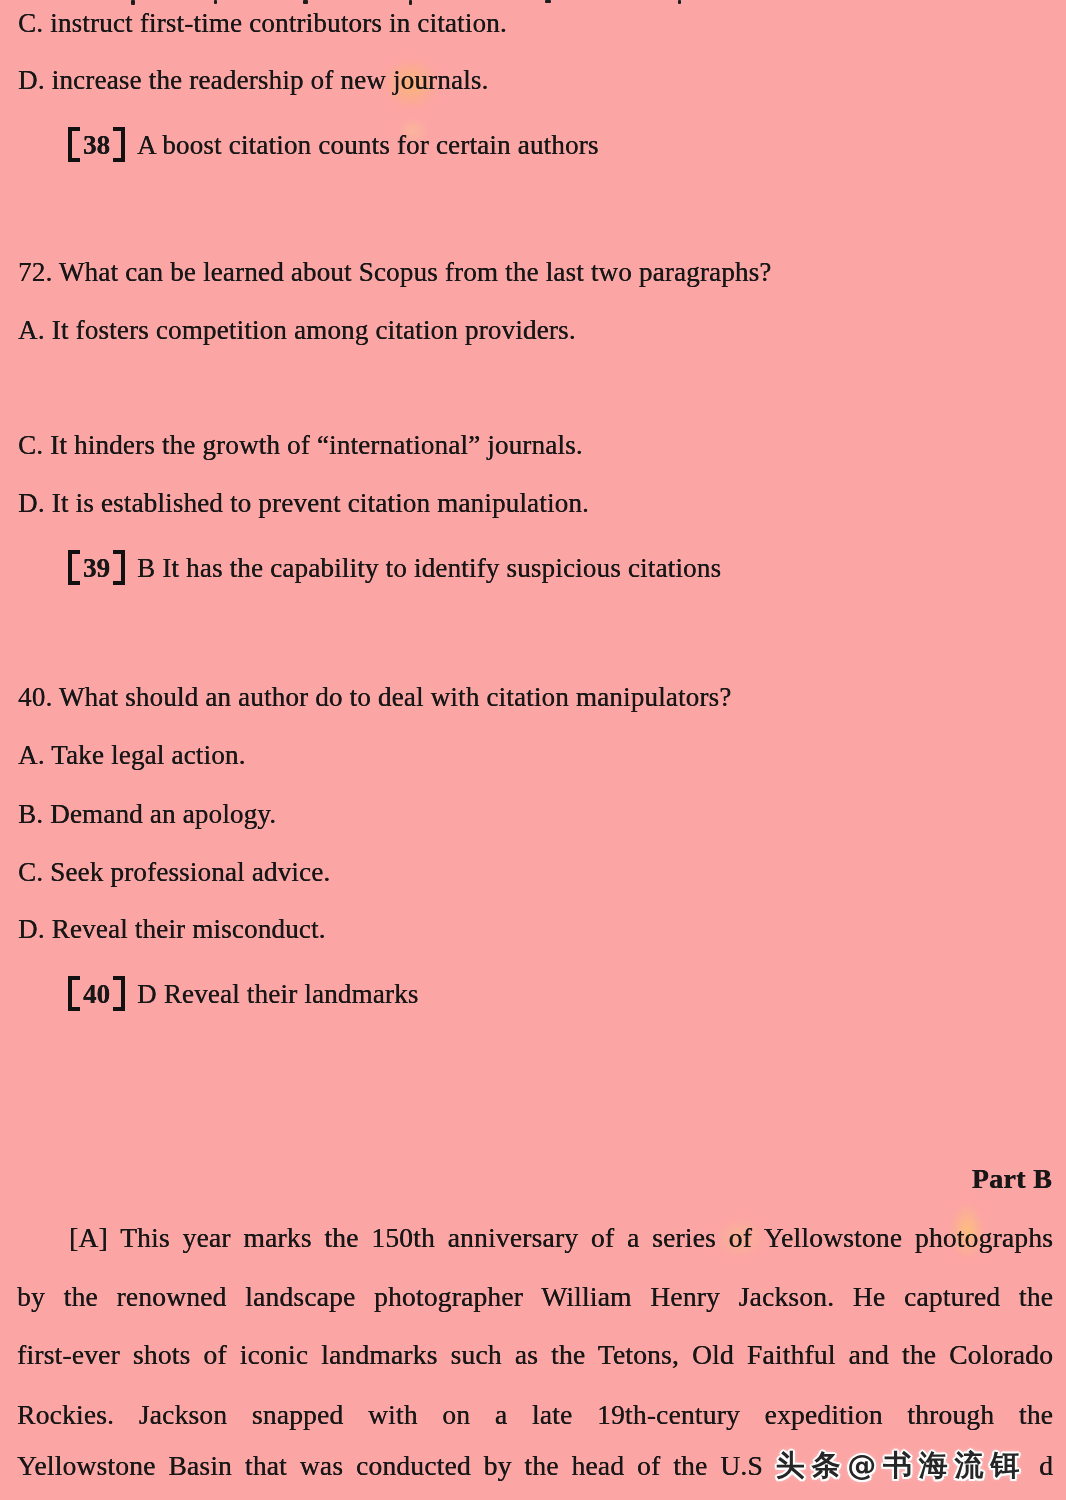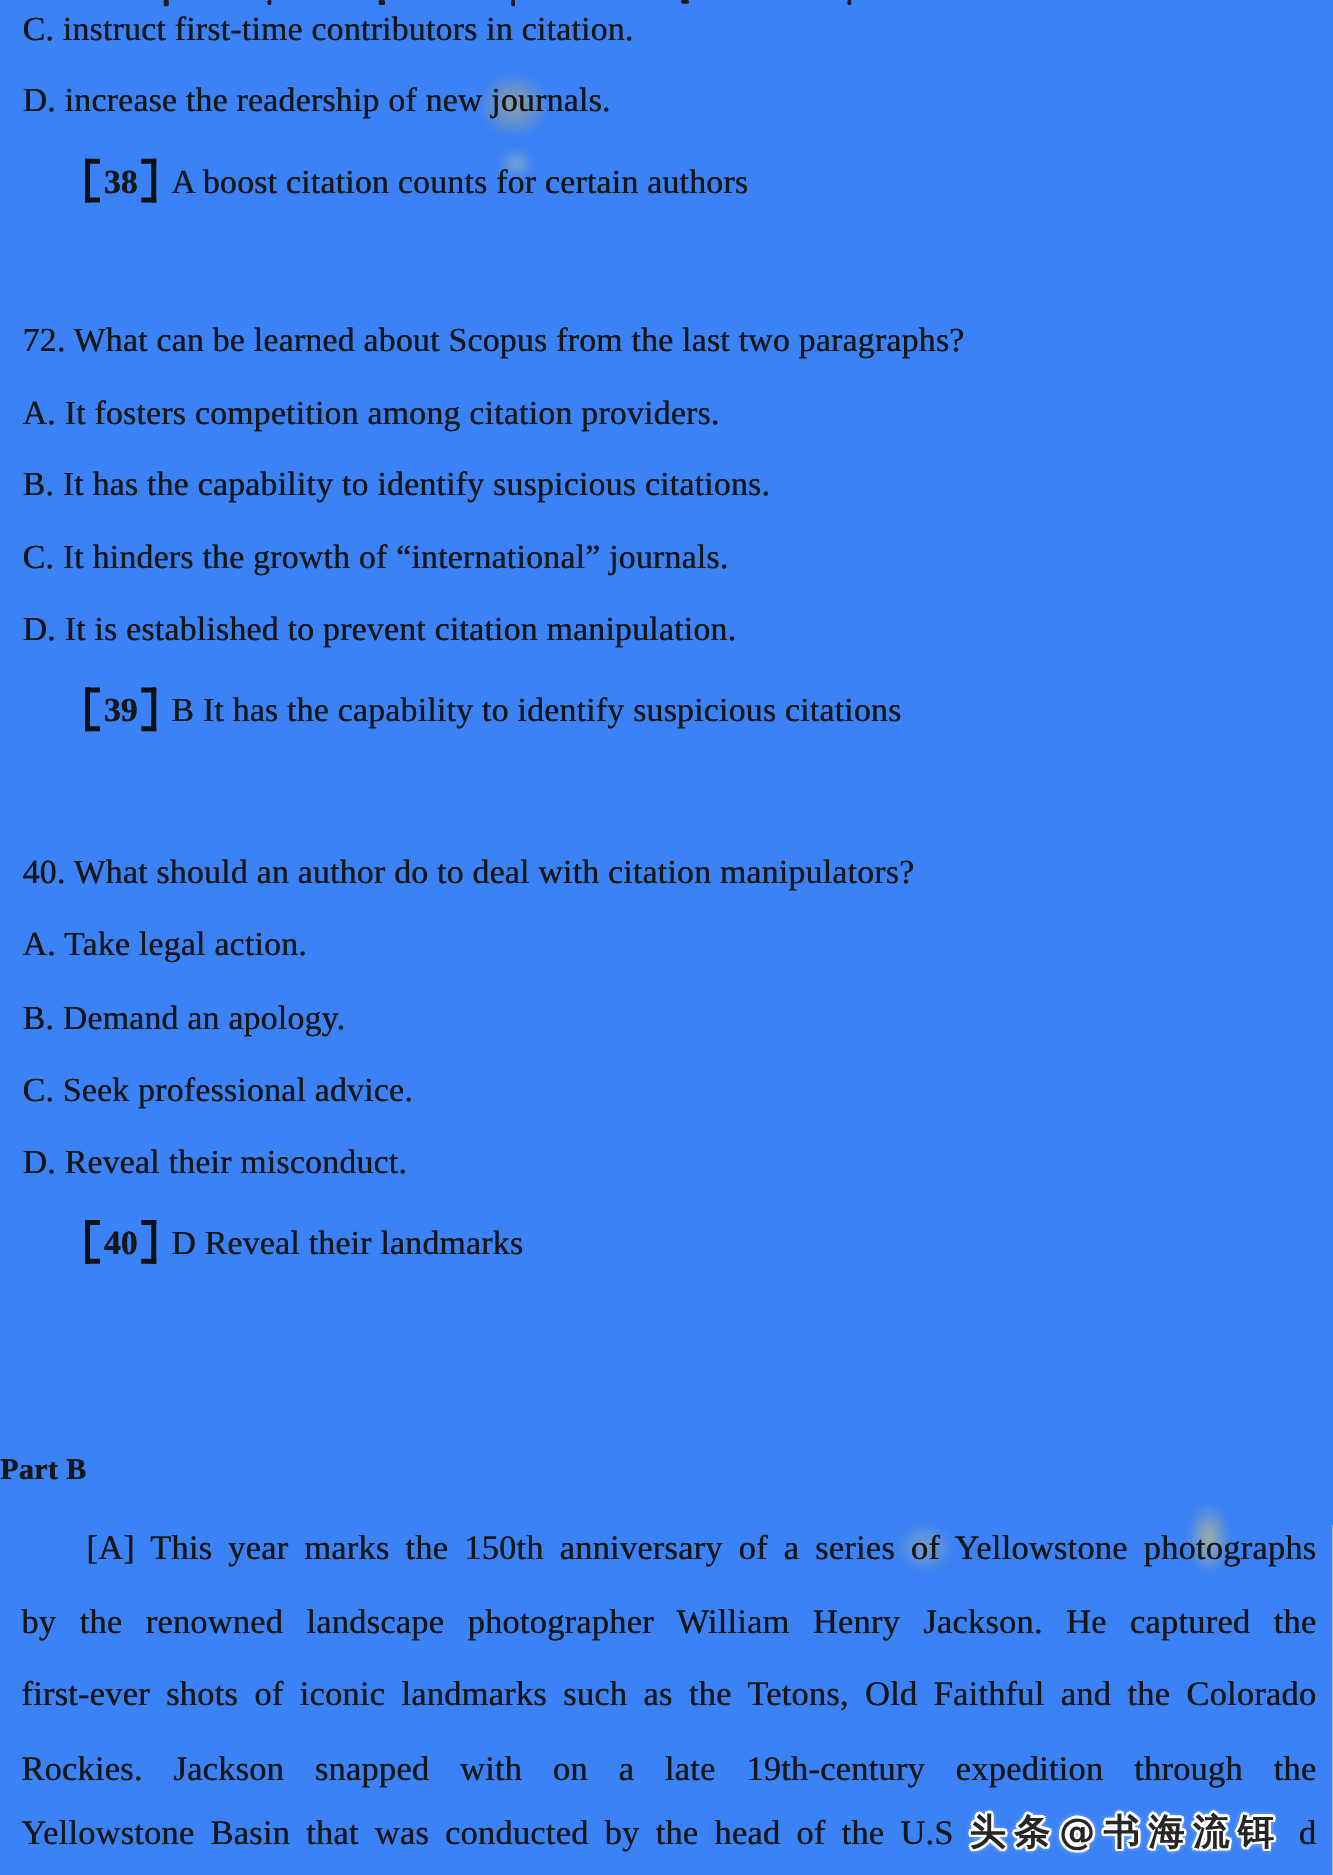--- a/index.html
+++ b/index.html
@@ -1,21 +1,21 @@
 <!DOCTYPE html>
 <html><head>
 <meta charset="utf-8">
 <style>
   html, body { margin: 0; padding: 0; background: #e8e8e8; }
   .page {
     position: relative;
     width: 1066px;
     height: 1500px;
     margin: 0 auto;
-    background: #3b82f6;
+    background: #fca5a5;
     overflow: hidden;
     font-family: "Liberation Serif", "DejaVu Serif", serif;
     color: #171717;
   }
   .line {
     position: absolute;
     font-size: 27px;
     line-height: 34px;
     white-space: nowrap;
     letter-spacing: 0.2px;
@@ -25,23 +25,23 @@
   .ans   { left: 32px; display: flex; align-items: center; padding-left: 36px; }
   .ans .num { font-weight: bold; font-size: 27px; padding: 0 3px; letter-spacing: 0; }
   .ans .atext { margin-left: 12px; }
   
   .lb, .rb { display: inline-block; width: 8px; height: 27px; vertical-align: -5px; }
   .lb { border-left: 4.5px solid #111; border-top: 4px solid #111; border-bottom: 4px solid #111; }
   .rb { border-right: 4.5px solid #111; border-top: 4px solid #111; border-bottom: 4px solid #111; }
   .heading {
     position: absolute;
     left: 0; width: 1052px;
-    text-align: left;
+    text-align: right;
     font-weight: bold;
-    font-size: 24px;
+    font-size: 28px;
     letter-spacing: 0.3px;
     text-shadow: 0.4px 0 0 currentColor;
   }
   .pline {
     position: absolute;
     left: 17px;
     width: 1036px;
     font-size: 27.5px;
     line-height: 34px;
     text-align: justify;
@@ -103,21 +103,20 @@
   <div class="line opt" style="top:63px">D. increase the readership of new journals.</div>
   <div class="line ans" style="top:127px">
     <span class="lb"></span>
       <span class="num">38</span>
       <span class="rb"></span>
     <span class="atext">A boost citation counts for certain authors</span>
   </div>
 
   <div class="line opt" style="top:255px">72. What can be learned about Scopus from the last two paragraphs?</div>
   <div class="line opt" style="top:313px">A. It fosters competition among citation providers.</div>
-  <div class="line opt" style="top:370px">B. It has the capability to identify suspicious citations.</div>
   <div class="line opt" style="top:428px">C. It hinders the growth of “international” journals.</div>
   <div class="line opt" style="top:486px">D. It is established to prevent citation manipulation.</div>
   <div class="line ans" style="top:550px">
     <span class="lb"></span>
       <span class="num">39</span>
       <span class="rb"></span>
     <span class="atext">B It has the capability to identify suspicious citations</span>
   </div>
 
   <div class="line opt" style="top:680px">40. What should an author do to deal with citation manipulators?</div>

